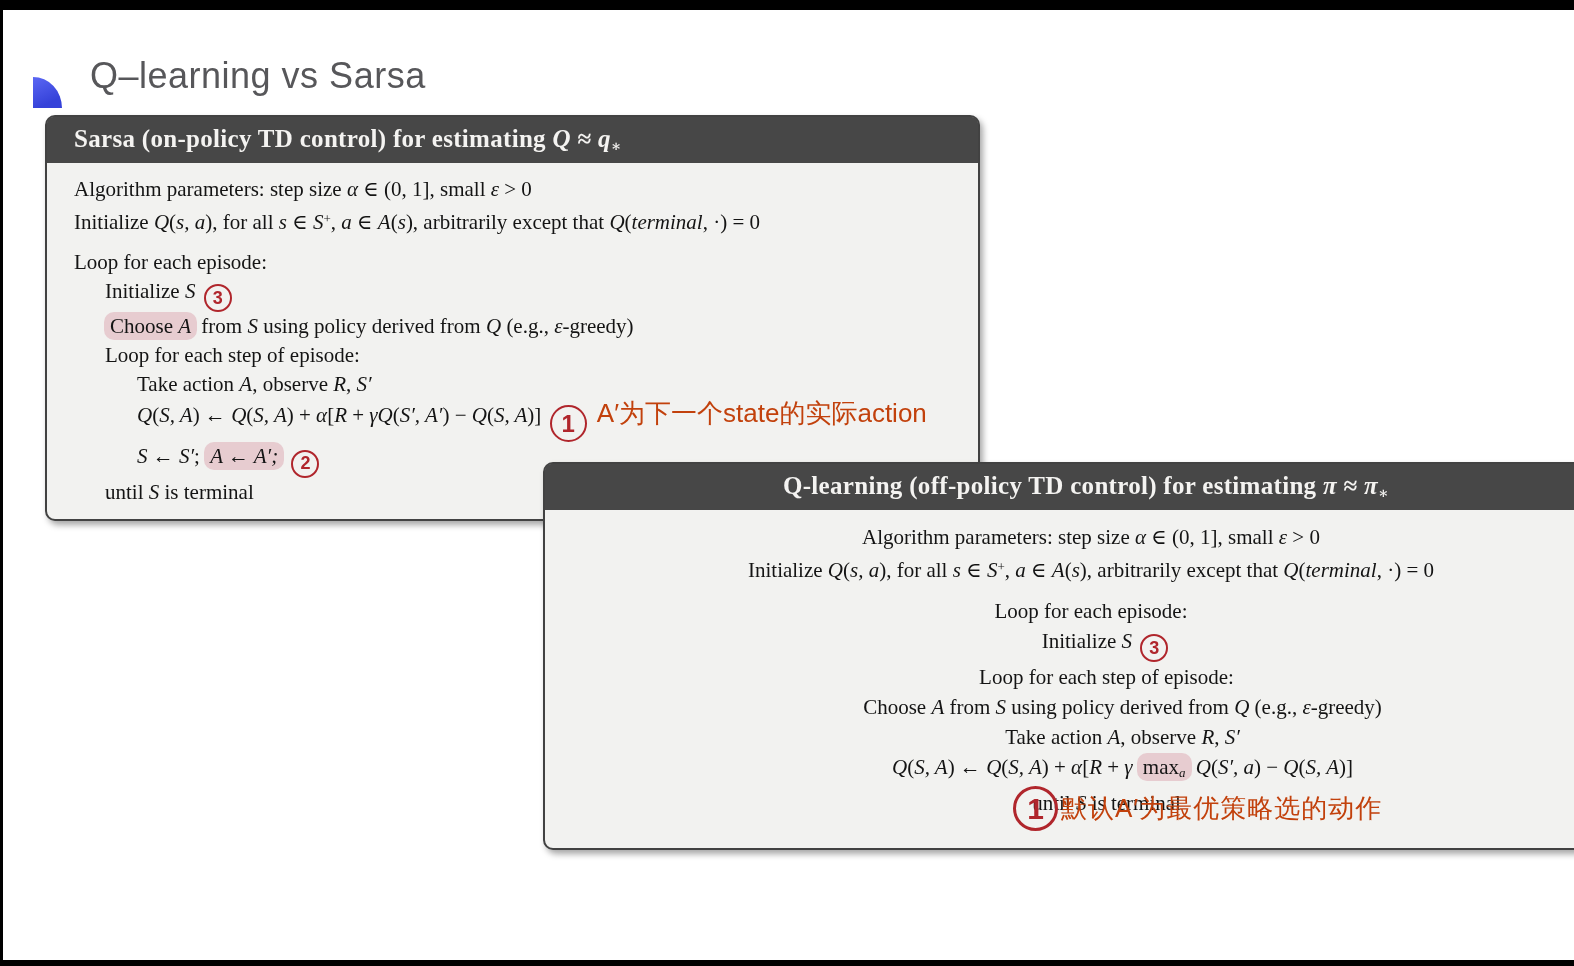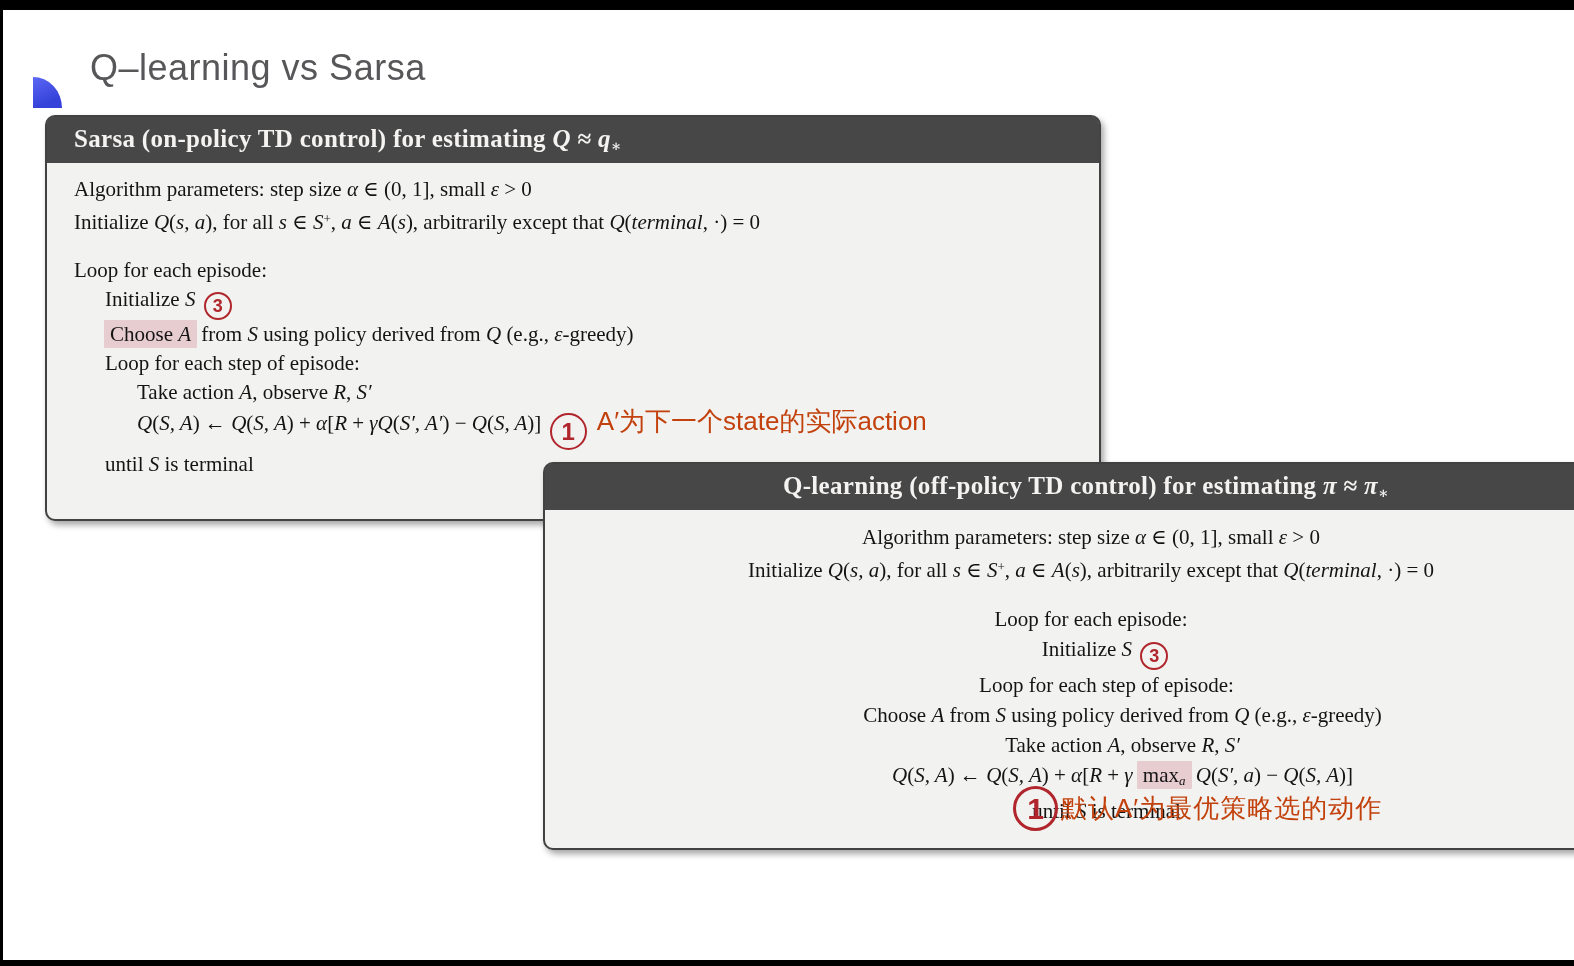--- a/index.html
+++ b/index.html
@@ -17,36 +17,36 @@
   .bar-bottom { left: 0; top: 960px; width: 1574px; height: 6px; }
 
   
   .corner-shape {
     position: absolute; left: 33px; top: 77px;
     width: 29px; height: 31px;
     background: linear-gradient(155deg, #5b67f4 0%, #3542d9 75%);
     border-top-right-radius: 100% 100%;
   }
   .page-title {
-    position: absolute; left: 90px; top: 47px;
+    position: absolute; left: 90px; top: 55px;
     font-size: 36px; font-weight: 500;
     color: #57575a; letter-spacing: 0.5px;
     white-space: nowrap;
   }
 
   
   .card {
     position: absolute;
     background: #f2f2f0;
     border: 2.5px solid #424242;
     border-radius: 10px;
     box-shadow: 3px 4px 6px rgba(0,0,0,0.35);
     box-sizing: border-box;
   }
-  .card-sarsa { left: 45px;  top: 115px; width: 1056px; height: 406px; z-index: 1; }
+  .card-sarsa { left: 45px;  top: 115px; width: 935px; height: 406px; z-index: 1; }
   .card-qlearning { left: 543px; top: 462px; width: 1069px; height: 388px; z-index: 10; text-align: center; }
 
   .card-header {
     background: #474747;
     color: #f4f3f1;
     font-family: "Liberation Serif", "DejaVu Serif", serif;
     font-weight: 700;
     font-size: 25px;
     letter-spacing: 0.3px;
     padding: 8px 10px 8px 27px;
@@ -57,29 +57,29 @@
     padding: 12px 0 0 27px;
     font-family: "Liberation Serif", "DejaVu Serif", serif;
     font-size: 21px;
     color: #141414;
   }
   .card-qlearning .card-body .aline { line-height: 30px; }
 
   .aline { line-height: 29px; white-space: nowrap; }
   .ind1 { padding-left: 31px; }
   .ind2 { padding-left: 63px; }
-  .gap  { margin-top: 19px; }
+  .gap  { margin-top: 11px; }
 
   .it { font-style: italic; }
   .sb { font-size: 0.62em; vertical-align: -0.25em; }
   .sp { font-size: 0.62em; vertical-align: 0.45em; }
 
   .hl {
     background: #e7ccd0;
-    border-radius: 1px;
+    border-radius: 10px;
     padding: 2px 6px;
     margin: 0 -1px;
   }
 
   .circ {
     display: inline-flex;
     align-items: center;
     justify-content: center;
     box-sizing: border-box;
     width: 28px; height: 28px;
@@ -126,20 +126,21 @@
   <div class="card-header"><span>Sarsa (on-policy TD control) for estimating </span><span class="it">Q</span><span> ≈ </span><span class="it">q</span><span class="sb">∗</span></div>
   <div class="card-body">
       <div class="aline"><span>Algorithm parameters: step size </span><span class="it">α</span><span> ∈ (0, 1], small </span><span class="it">ε</span><span> &gt; 0</span></div>
       <div class="aline"><span>Initialize </span><span class="it">Q</span><span>(</span><span class="it">s, a</span><span>), for all </span><span class="it">s</span><span> ∈ </span><span class="it">S</span><span class="sp">+</span><span>, </span><span class="it">a</span><span> ∈ </span><span class="it">A</span><span>(</span><span class="it">s</span><span>), arbitrarily except that </span><span class="it">Q</span><span>(</span><span class="it">terminal</span><span>, ·) = 0</span></div>
       <div class="aline gap"><span>Loop for each episode:</span></div>
       <div class="aline ind1"><span>Initialize </span><span class="it">S </span><span class="circ">3</span></div>
       <div class="aline ind1"><span class="hl"><span>Choose </span><span class="it">A</span></span><span> from </span><span class="it">S</span><span> using policy derived from </span><span class="it">Q</span><span> (e.g., </span><span class="it">ε</span><span>-greedy)</span></div>
       <div class="aline ind1"><span>Loop for each step of episode:</span></div>
       <div class="aline ind2"><span>Take action </span><span class="it">A</span><span>, observe </span><span class="it">R</span><span>, </span><span class="it">S′</span></div>
       <div class="aline ind2"><span class="it">Q</span><span>(</span><span class="it">S, A</span><span>) ← </span><span class="it">Q</span><span>(</span><span class="it">S, A</span><span>) + </span><span class="it">α</span><span>[</span><span class="it">R</span><span> + </span><span class="it">γQ</span><span>(</span><span class="it">S′, A′</span><span>) − </span><span class="it">Q</span><span>(</span><span class="it">S, A</span><span>)] </span><span class="circ big">1</span><span class="rnote"> A′为下一个state的实际action</span></div>
+      <div class="aline ind2"><span class="it">S</span><span> ← </span><span class="it">S′</span><span>; </span><span class="hl"><span class="it">A ← A′;</span></span><span> </span><span class="circ">2</span></div>
       <div class="aline ind1"><span>until </span><span class="it">S</span><span> is terminal</span></div>
     </div>
 </div>
 
 <div class="card card-qlearning">
   <div class="card-header"><span>Q-learning (off-policy TD control) for estimating </span><span class="it">π</span><span> ≈ </span><span class="it">π</span><span class="sb">∗</span></div>
   <div class="card-body">
       <div class="aline"><span>Algorithm parameters: step size </span><span class="it">α</span><span> ∈ (0, 1], small </span><span class="it">ε</span><span> &gt; 0</span></div>
       <div class="aline"><span>Initialize </span><span class="it">Q</span><span>(</span><span class="it">s, a</span><span>), for all </span><span class="it">s</span><span> ∈ </span><span class="it">S</span><span class="sp">+</span><span>, </span><span class="it">a</span><span> ∈ </span><span class="it">A</span><span>(</span><span class="it">s</span><span>), arbitrarily except that </span><span class="it">Q</span><span>(</span><span class="it">terminal</span><span>, ·) = 0</span></div>
       <div class="aline gap"><span>Loop for each episode:</span></div>

